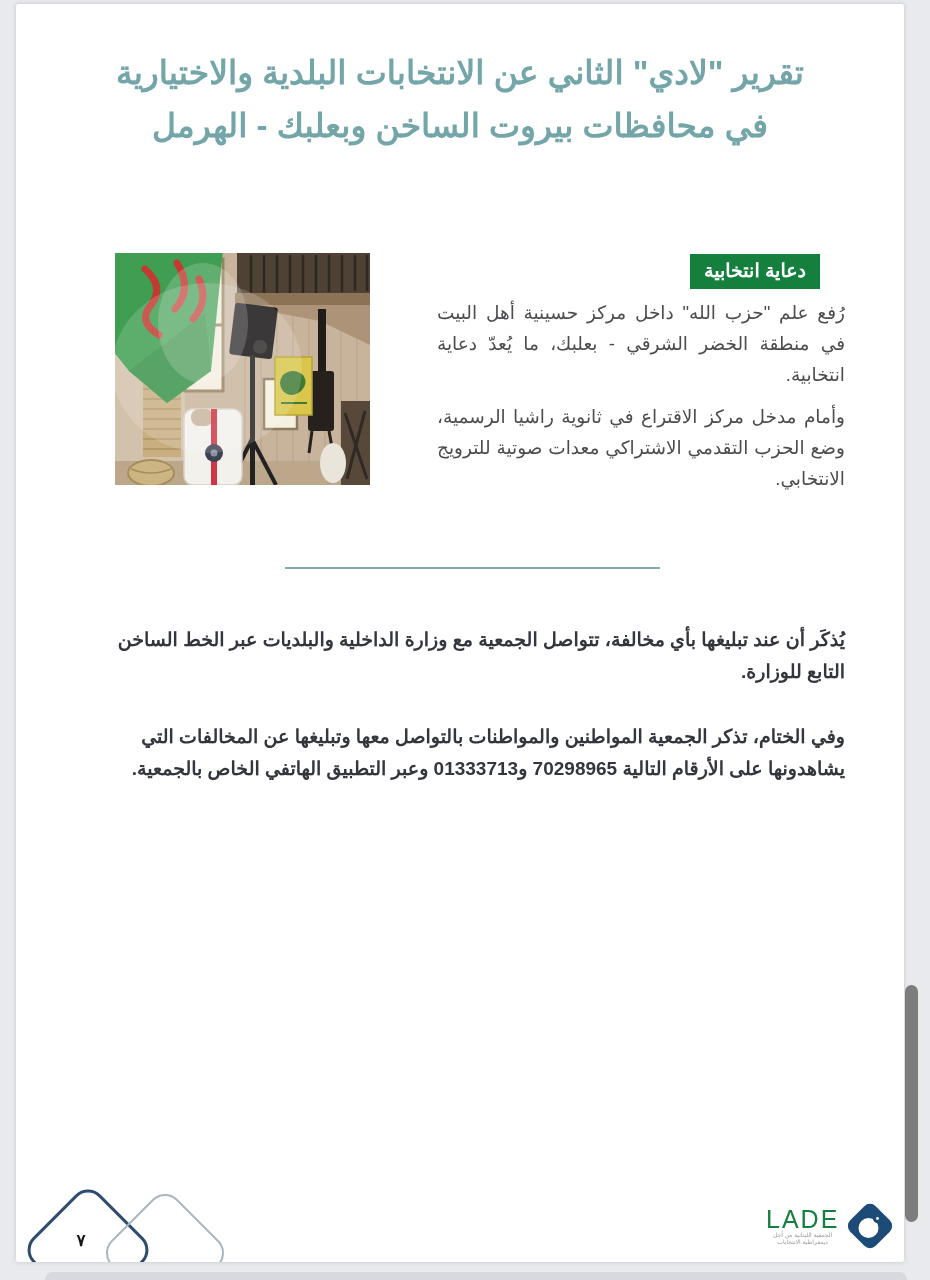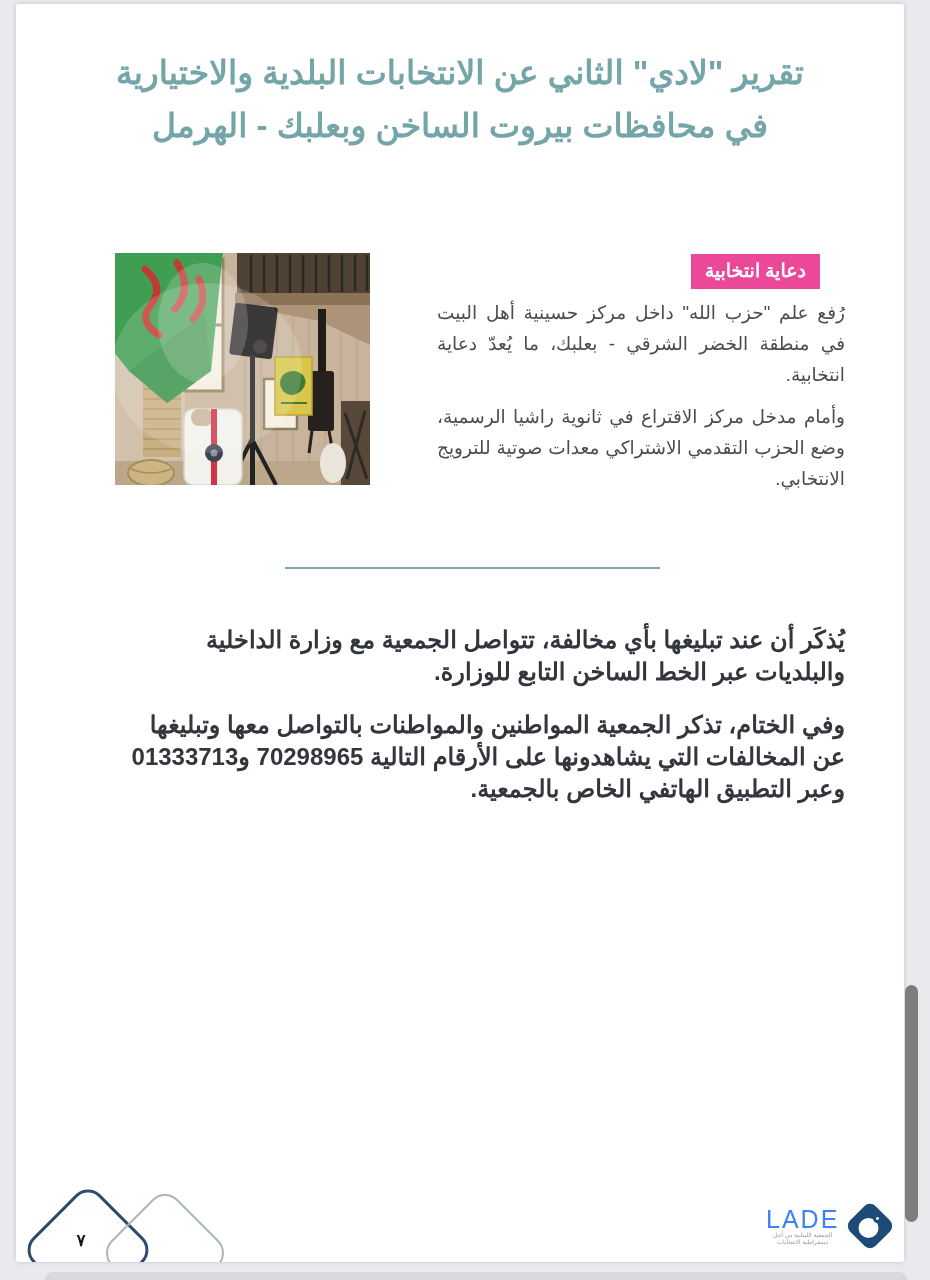--- a/index.html
+++ b/index.html
@@ -17,66 +17,66 @@
     overflow:hidden;
   }
   .doc-title{
     position:absolute;top:42px;left:0;right:0;
     text-align:center;direction:rtl;
     color:#73a5a9;font-weight:bold;font-size:33px;line-height:53px;
   }
   .doc-title div{white-space:nowrap;}
   .badge{
     position:absolute;top:250px;right:84px;
-    background:#ec4899;color:#ffffff;
+    background:#15803d;color:#ffffff;
     font-size:19px;font-weight:bold;
-    padding:5px 14px 7px 14px;direction:rtl;white-space:nowrap;font-family:Liberation Serif, serif;
+    padding:5px 14px 7px 14px;direction:rtl;white-space:nowrap;
   }
   .photo-frame{
     position:absolute;left:99px;top:249px;width:255px;height:232px;
     background:#c8b49c;overflow:hidden;
   }
   .photo-frame svg{display:block;width:100%;height:100%;}
   .article-text{
     position:absolute;top:293px;right:59px;width:408px;
     direction:rtl;text-align:justify;
     color:#4a4c4e;font-size:18.5px;line-height:31px;
   }
   .article-text p{margin:0;}
   .article-text p + p{margin-top:11px;}
   .divider{
     position:absolute;top:563px;left:269px;width:375px;height:2px;
     background:#7fa9ad;
   }
   .closing-text{
     position:absolute;top:620px;left:99px;right:59px;
     direction:rtl;text-align:right;
-    color:#33363c;font-weight:bold;font-size:24px;line-height:32px;
+    color:#33363c;font-weight:bold;font-size:19px;line-height:32px;
   }
   .closing-text p{margin:0;}
-  .closing-text p + p{margin-top:21px;}
+  .closing-text p + p{margin-top:33px;}
   .diamond{
     position:absolute;width:90px;height:90px;
     border-radius:18px;transform:rotate(45deg);
     background:transparent;
   }
   .diamond-dark{left:24px;top:1198px;border:3px solid #2e4d6e;}
   .diamond-light{left:102px;top:1202px;border:2.5px solid #a9b7bc;}
   .page-number{
     position:absolute;left:54px;top:1226px;width:22px;
     text-align:center;color:#15161a;
     font-size:17px;font-weight:bold;
   }
   .lade{
     position:absolute;left:750px;top:1196px;
     display:flex;align-items:center;gap:5px;
   }
   .lade-textcol{text-align:center;}
   .lade-word{
-    color:#3b82f6;font-size:25px;letter-spacing:2px;line-height:26px;
+    color:#15803d;font-size:25px;letter-spacing:2px;line-height:26px;
     font-family:"Liberation Sans", sans-serif;
   }
   .lade-sub{
     direction:rtl;color:#9a9a9c;font-size:6px;line-height:7px;white-space:nowrap;
   }
   .scroll-thumb{
     position:absolute;left:905px;top:985px;width:13px;height:237px;
     background:#7d7d7d;border-radius:7px;
   }
   .next-page{

